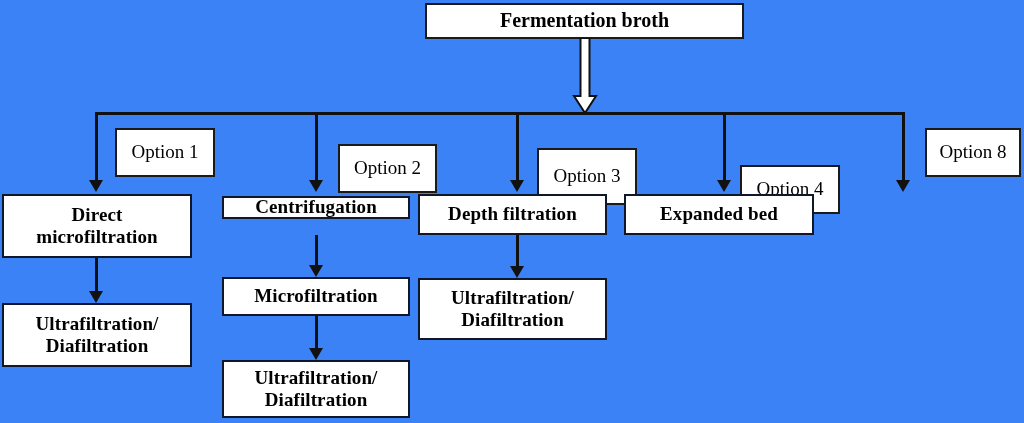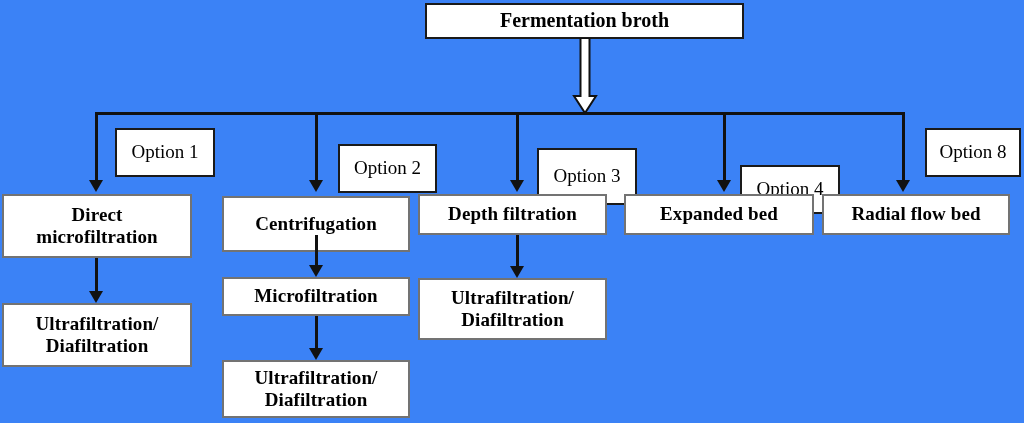--- a/index.html
+++ b/index.html
@@ -11,21 +11,21 @@
     position: relative;
     width: 1024px;
     height: 423px;
     background: #3b82f6;
     font-family: "Liberation Serif", "DejaVu Serif", serif;
     overflow: hidden;
   }
   .box {
     position: absolute;
     box-sizing: border-box;
-    border: 2px solid #737373;
+    border: 2px solid #0f172a;
     background: #ffffff;
     display: flex;
     align-items: center;
     justify-content: center;
     text-align: center;
     color: #000000;
     line-height: 1.18;
   }
   .proc {
     font-weight: bold;
@@ -121,21 +121,21 @@
     <span>Direct
 microfiltration</span>
   </div>
   <div class="vline" style="left:95px; top:258px; height:33px;"></div>
   <div class="arrowhead" style="left:89px; top:291px;"></div>
   <div class="box proc two-line" style="left:2px; top:303px; width:190px; height:64px;">
     <span>Ultrafiltration/
 Diafiltration</span>
   </div>
 
-  <div class="box proc" style="left:222px; top:196px; width:188px; height:56px;">
+  <div class="box proc" style="left:222px; top:196px; width:188px; height:23px;">
     <span>Centrifugation</span>
   </div>
   <div class="vline" style="left:315px; top:235px; height:30px;"></div>
   <div class="arrowhead" style="left:309px; top:265px;"></div>
   <div class="box proc" style="left:222px; top:277px; width:188px; height:39px;">
     <span>Microfiltration</span>
   </div>
   <div class="vline" style="left:315px; top:316px; height:32px;"></div>
   <div class="arrowhead" style="left:309px; top:348px;"></div>
   <div class="box proc two-line" style="left:222px; top:360px; width:188px; height:58px;">
@@ -150,17 +150,14 @@
   <div class="arrowhead" style="left:510px; top:266px;"></div>
   <div class="box proc two-line" style="left:418px; top:278px; width:189px; height:62px;">
     <span>Ultrafiltration/
 Diafiltration</span>
   </div>
 
   <div class="box proc" style="left:624px; top:194px; width:190px; height:41px;">
     <span>Expanded bed</span>
   </div>
 
-  <div class="box proc" style="left:822px; top:194px; width:188px; height:41px;">
-    <span>Radial flow bed</span>
-  </div>
 
 </div>
 
 </body></html>

